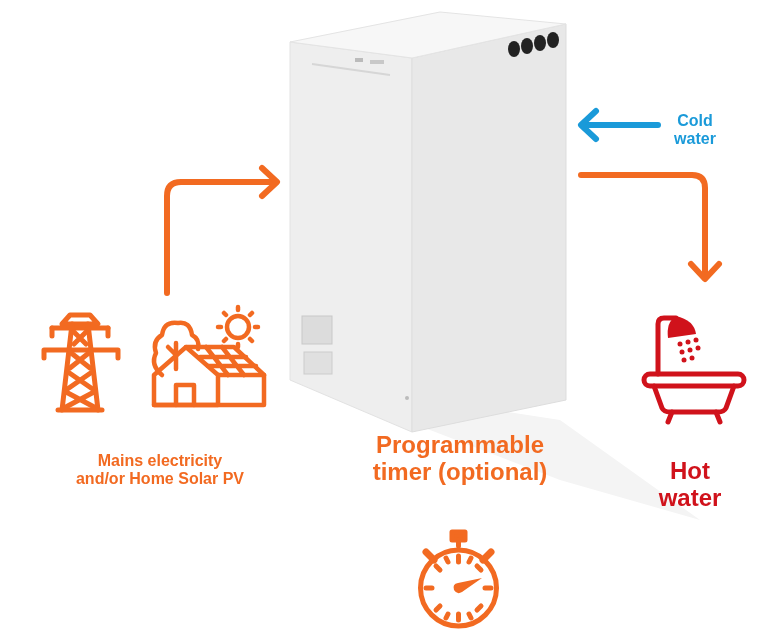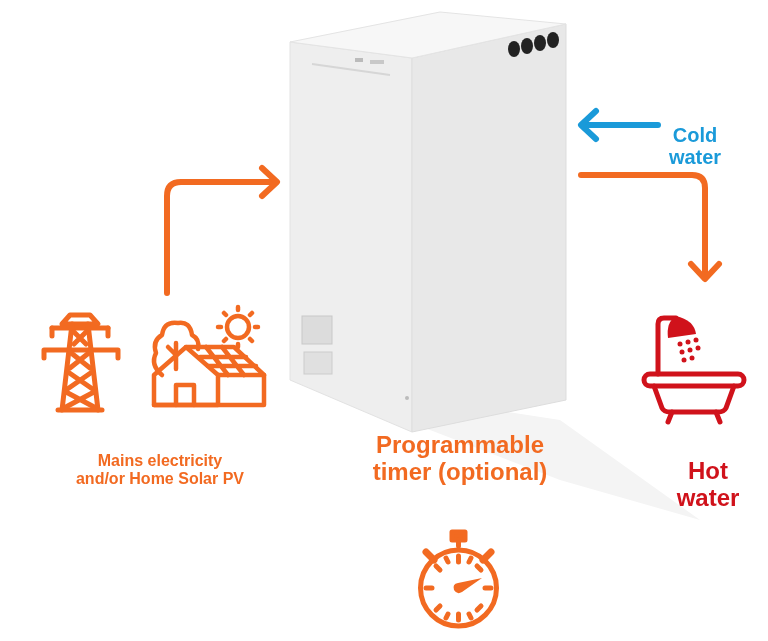--- a/index.html
+++ b/index.html
@@ -48,21 +48,21 @@
 <svg style="left:0;top:0" width="768" height="641">
   <path d="M658,125 L582,125" fill="none" stroke="#1a9ad9" stroke-width="6" stroke-linecap="round"></path>
   <path d="M596,111 L581,125 L596,139" fill="none" stroke="#1a9ad9" stroke-width="6" stroke-linecap="round" stroke-linejoin="round"></path>
 </svg>
 
 <svg style="left:0;top:0" width="768" height="641">
   <path d="M581,175 L692,175 Q705,175 705,188 L705,278" fill="none" stroke="#f26a21" stroke-width="6" stroke-linecap="round"></path>
   <path d="M691,264 L705,279 L719,264" fill="none" stroke="#f26a21" stroke-width="6" stroke-linecap="round" stroke-linejoin="round"></path>
 </svg>
 
-<div class="abs label blue" style="left:660px;top:124px;width:70px;font-size:20px;white-space:pre-line;text-align:center">Cold
+<div class="abs label blue" style="left:660px;top:112px;width:70px;font-size:16px;white-space:pre-line;text-align:center">Cold
 water</div>
 
 <svg style="left:40px;top:310px" width="90" height="110" viewBox="0 0 90 110">
   <g fill="none" stroke="#f26a21" stroke-width="5" stroke-linejoin="round" stroke-linecap="round">
     <path d="M30,5 L50,5 L58,14 L22,14 Z"></path>
     <path d="M12,18 L68,18"></path>
     <path d="M12,18 L12,26 M68,18 L68,26"></path>
     <path d="M4,40 L78,40 M4,40 L4,48 M78,40 L78,48"></path>
     <path d="M32,14 L22,100 M48,14 L58,100"></path>
     <path d="M34,22 L46,34 M46,22 L34,34"></path>
@@ -122,14 +122,14 @@
       <circle cx="52" cy="30" r="2.5"></circle>
       <circle cx="60" cy="28" r="2.5"></circle>
     <circle cx="46" cy="40" r="2.5"></circle>
       <circle cx="54" cy="38" r="2.5"></circle>
       <circle cx="62" cy="36" r="2.5"></circle>
     <circle cx="48" cy="48" r="2.5"></circle>
       <circle cx="56" cy="46" r="2.5"></circle>
   </g>
 </svg>
 
-<div class="abs label red" style="left:658px;top:458px;width:100px;font-size:24px;white-space:pre-line">Hot
+<div class="abs label red" style="left:640px;top:458px;width:100px;font-size:24px;white-space:pre-line">Hot
 water</div>
 
 </body></html>

